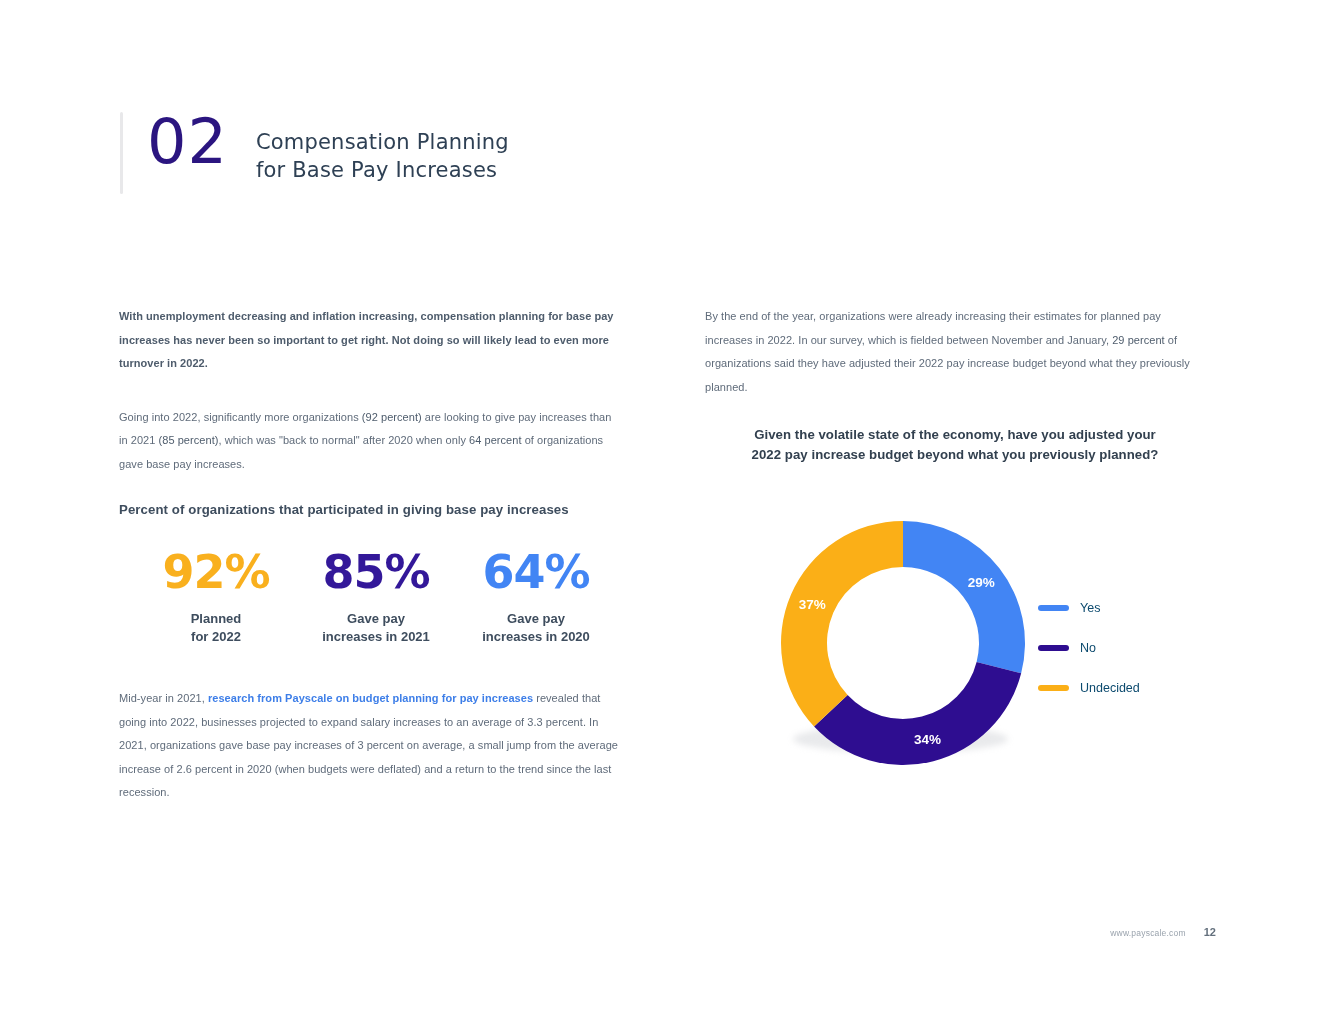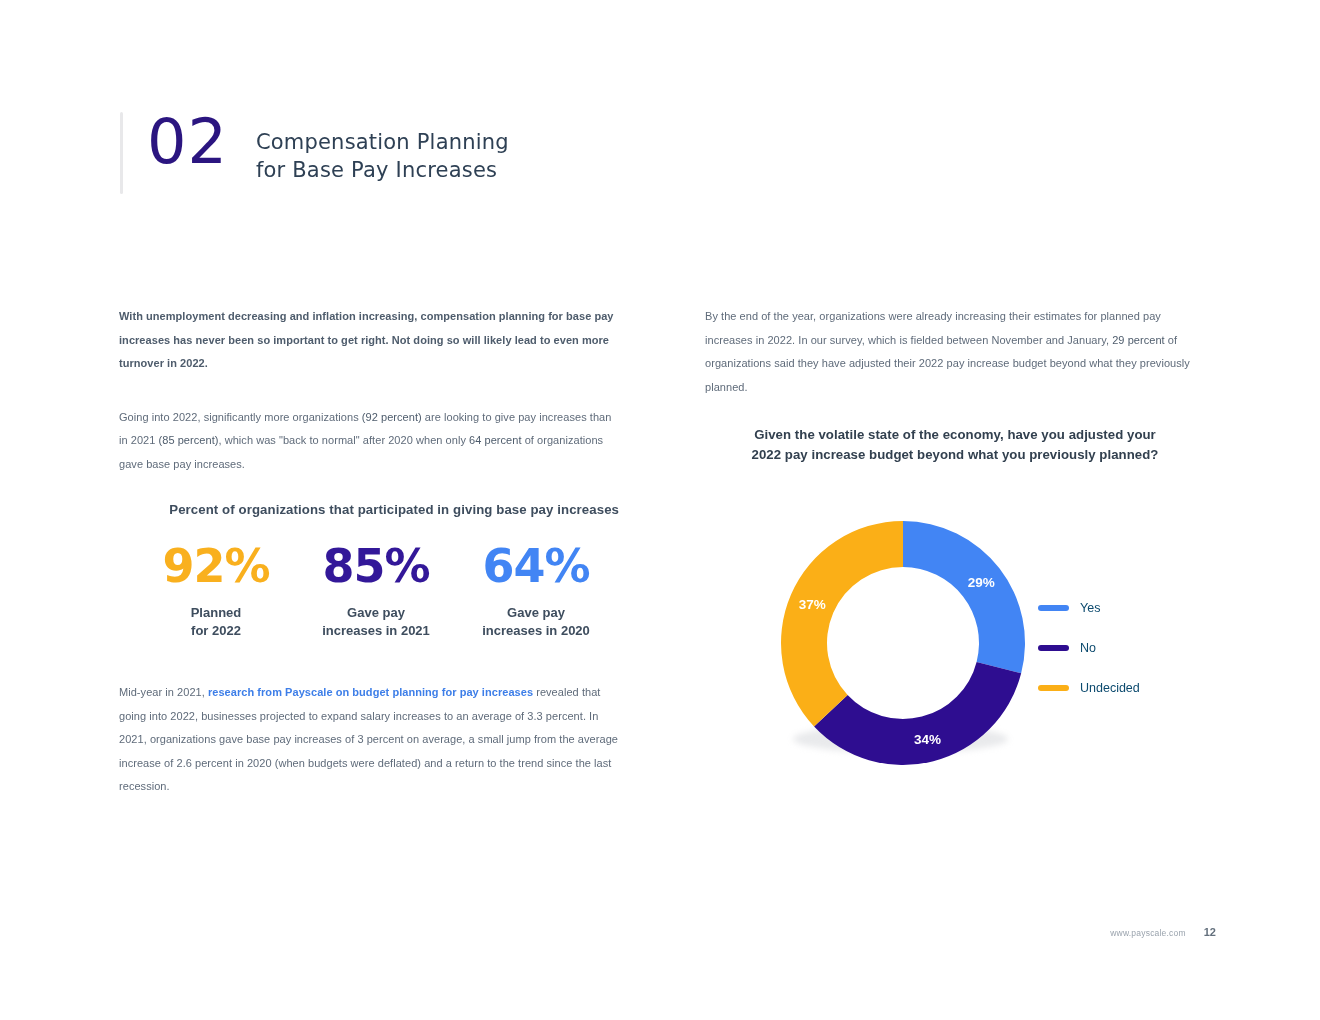--- a/index.html
+++ b/index.html
@@ -75,27 +75,27 @@
   }
   p.body b { color: #4e5c6c; font-weight: normal; }
   p.body .link { color: #3d7ee8; font-weight: bold; }
 
   
   .stats-title {
     margin: 12px 0 1px 0;
     font-size: 13.2px;
     font-weight: bold;
     color: #3e4d5e;
-    text-align: right;
+    text-align: left;
     letter-spacing: 0.1px;
   }
   .stats-row {
     display: flex;
     justify-content: space-between;
-    margin: 23px 0 0 22px;
+    margin: 29px 0 0 22px;
     width: 470px;
   }
   .stat {
     width: 150px;
     text-align: center;
   }
   .stat-value {
     font-family: "DejaVu Sans", sans-serif;
     font-size: 46px;
     line-height: 52px;

